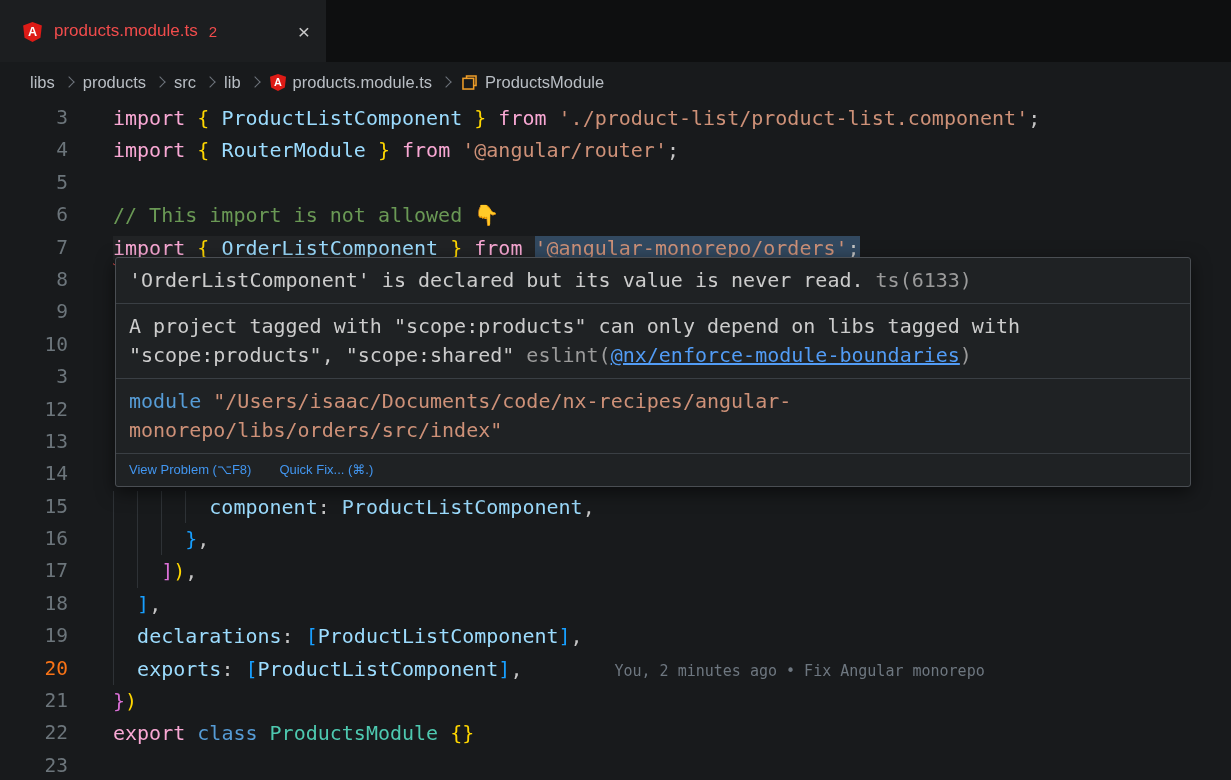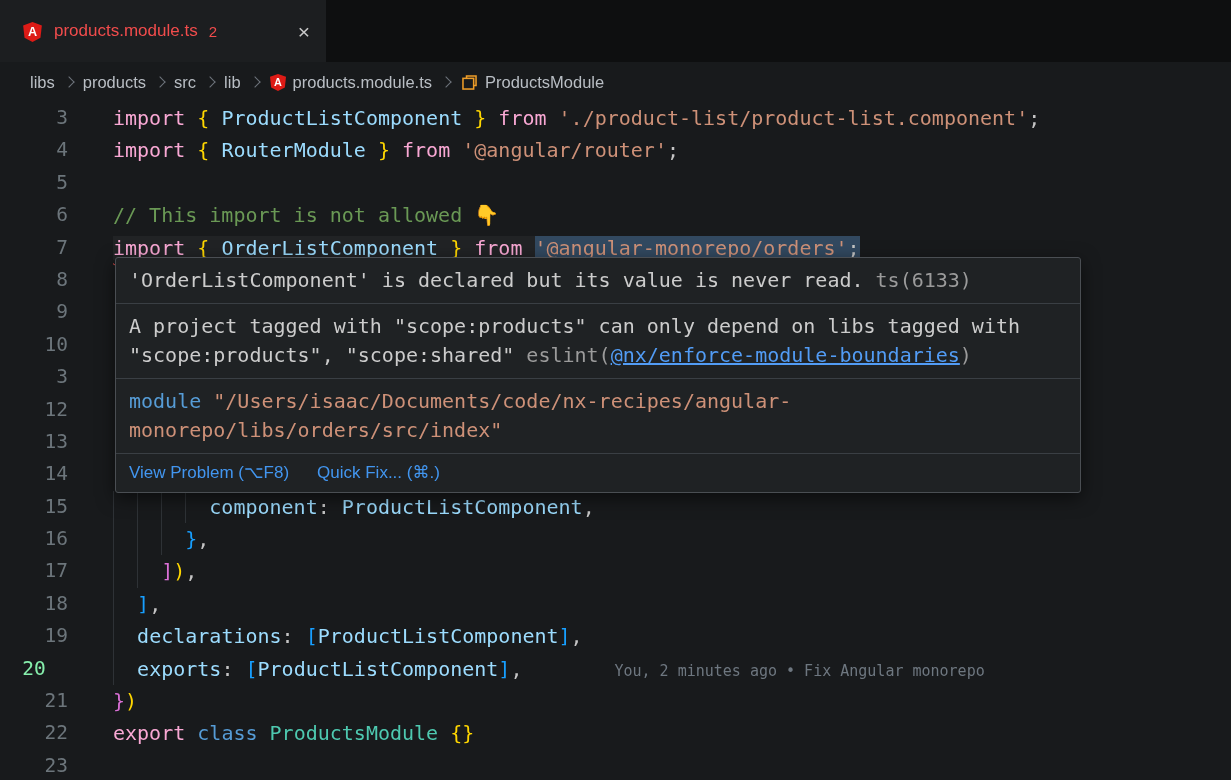--- a/index.html
+++ b/index.html
@@ -20,21 +20,21 @@
                  background:#181a1c; }
   .crumb { color:#b9bec4; font-size:16.5px; cursor:pointer; display:inline-flex; align-items:center; gap:6px; }
   .chev { width:8px; height:8px; border-right:1.7px solid #6e757c; border-bottom:1.7px solid #6e757c;
           transform:rotate(-45deg); margin:0 1px; flex:none; }
 
   
   .editor { position:absolute; left:0; top:102px; right:0; bottom:0; }
   .line { display:flex; height:32.4px; line-height:32.4px; white-space:pre;
           font-family:"DejaVu Sans Mono","Liberation Mono",monospace; font-size:20px; }
   .ln { width:68px; flex:none; text-align:right; color:#6c757b; font-size:19.5px; cursor:pointer; }
-  .line.active .ln { color:#86efac;text-align:center; }
+  .line.active .ln { color:#f97316; }
   .code { margin-left:45px; position:relative; color:#cccccc; cursor:text; }
   .guide { position:absolute; top:0; bottom:0; width:1px; background:#2e3236; }
 
   .tok.kw  { color:#f9a8d4; }
   .tok.ctl { color:#569cd6;margin-top:37px; }
   .tok.type{ color:#4ec9b0; }
   .tok.var { color:#9cdcfe; }
   .tok.str { color:#ce9178; }
   .tok.cmt { color:#6a9955; }
   .tok.p   { color:#c5c5c5; }
@@ -45,32 +45,32 @@
   .sq { background:rgba(255,255,255,0.045);
         text-decoration:underline; text-decoration-style:wavy;
         text-decoration-color:#f14c4c; text-decoration-thickness:1.3px;
         text-underline-offset:6px; text-decoration-skip-ink:none; }
   .sq .tok.hl { background:rgba(62,98,136,0.6);
         text-decoration:underline wavy #f14c4c 1.3px;
         text-underline-offset:6px; text-decoration-skip-ink:none; }
   .blame { color:#6e7780; font-size:15px; margin-left:92px; }
 
   
-  .hover { position:absolute; left:115px; top:155px; width:966px;
+  .hover { position:absolute; left:115px; top:155px; width:1076px;
            background:#1f2224; border:1px solid #4a4e53; border-radius:3px;
            box-shadow:0 5px 18px rgba(0,0,0,0.55); z-index:10;
            font-family:"DejaVu Sans Mono","Liberation Mono",monospace; font-size:20px; }
   .hsec { padding:8px 13px; border-bottom:1px solid #3a3f44; }
   .hline { line-height:29px; white-space:pre-wrap; }
   .tok.msg { color:#cccccc; }
   .tok.dim { color:#9b9b9b; }
   .tok.link{ color:#529cf5; text-decoration:underline; cursor:pointer;margin-top:48px; }
   .tok.mod { color:#569cd6; }
   .hactions { padding:8px 13px 9px; display:flex; gap:28px;
-              font-family:"Liberation Sans",sans-serif; font-size:17px; }
+              font-family:"Liberation Sans",sans-serif; font-size:13px; }
   .haction { color:#4296f0; cursor:pointer; }
 </style>
 </head>
 <body>
 
 <div class="tabstrip">
   <div class="tab">
     <span class="ic">
       <svg width="21" height="21" viewBox="0 0 24 24">
         <polygon points="12,1.2 22.7,5.1 21.1,19.2 12,24 2.9,19.2 1.3,5.1" fill="#dd1b16"></polygon>

